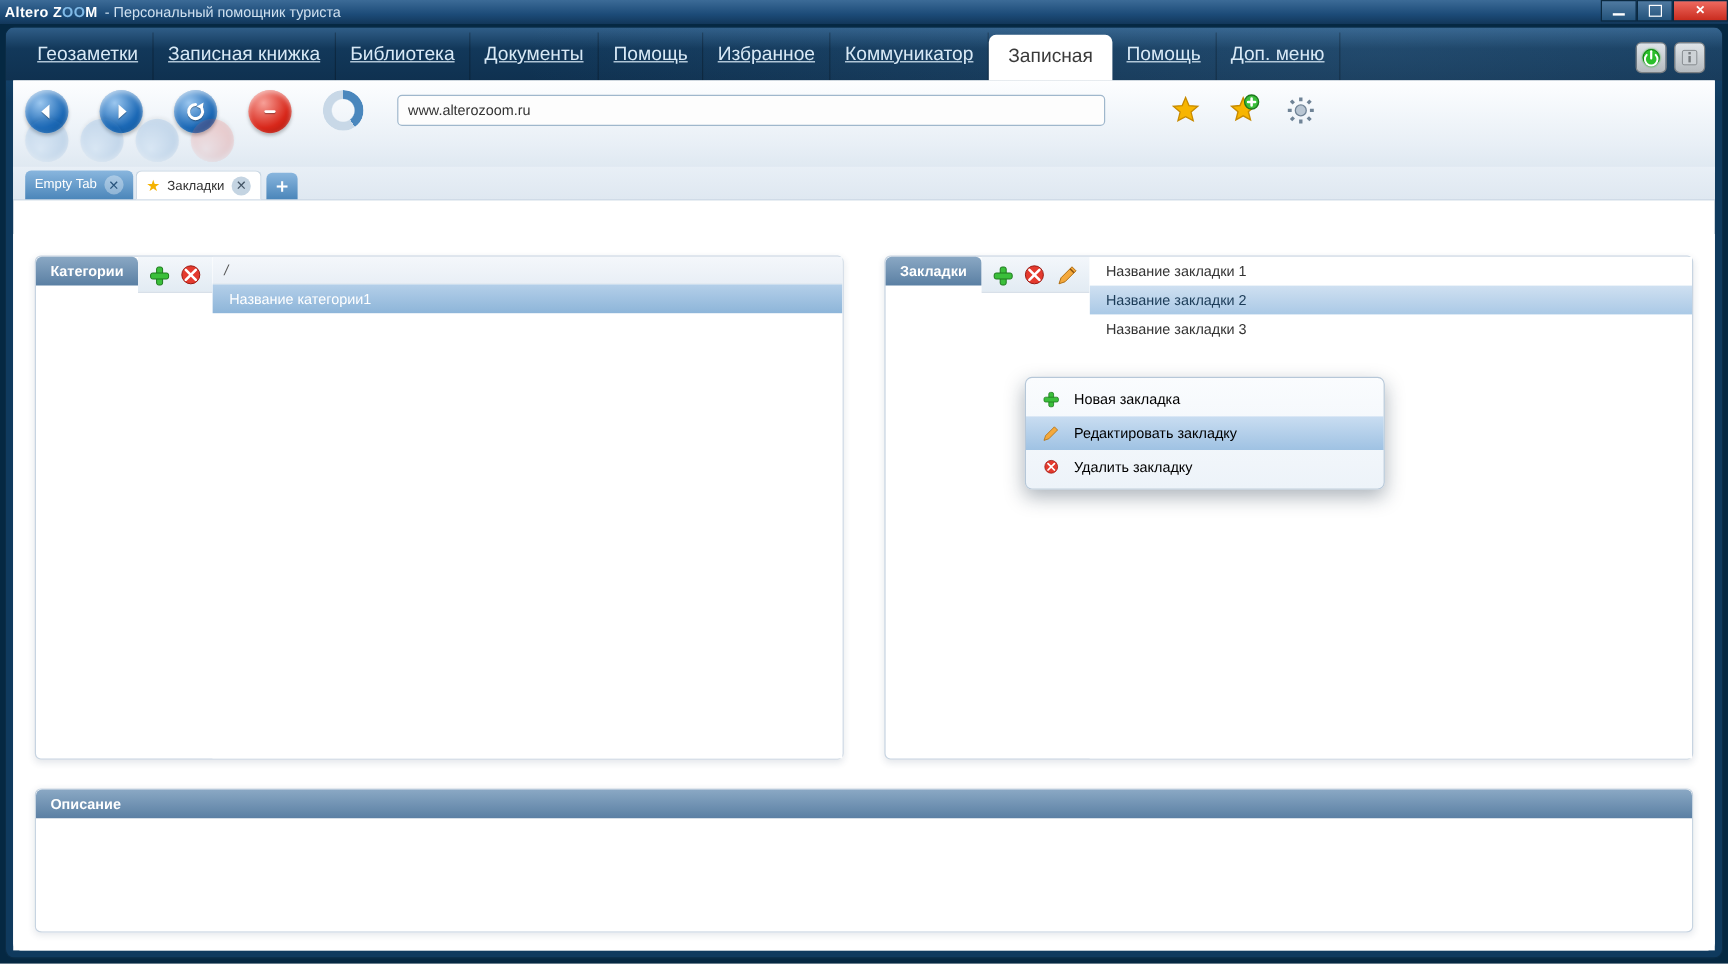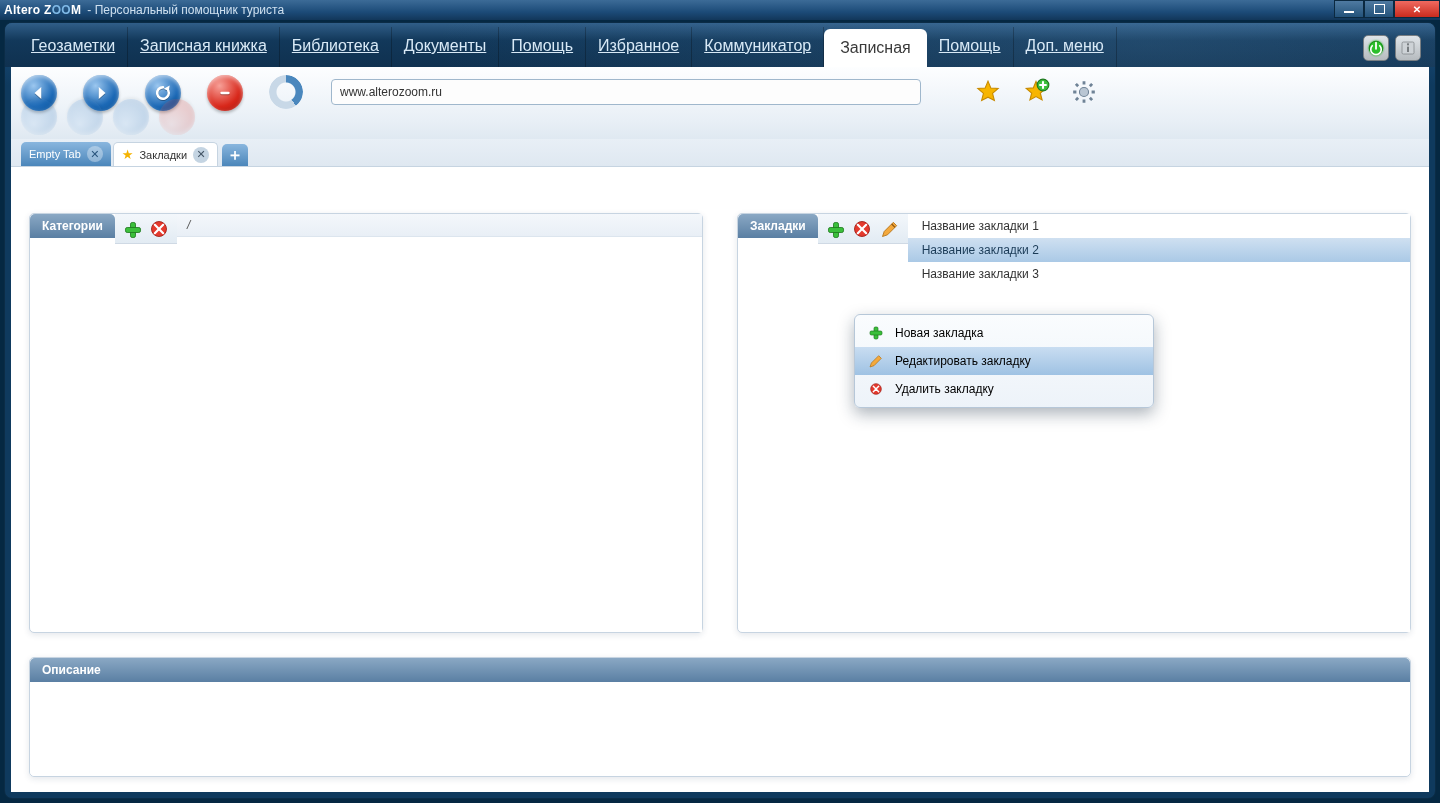--- a/index.html
+++ b/index.html
@@ -206,20 +206,21 @@
             </span>
             <span class="i-del">
               <svg width="20" height="20" viewBox="0 0 24 24">
                   <circle cx="12" cy="12" r="9" fill="#e43a2e" stroke="#9a1810"></circle>
                   <path d="M7 7l10 10M17 7L7 17" stroke="#fff" stroke-width="2.6" stroke-linecap="round"></path>
                 </svg>
             </span>
           </div>
           <div class="pbody">
             <div class="root">/</div>
+            <div class="row sel">Название категории1</div>
           </div>
         </div>
 
         <div class="panel" style="position:relative">
           <div class="phead">Закладки</div>
           <div class="ptoolbar">
             <span class="i-plus">
               <svg width="20" height="20" viewBox="0 0 24 24">
                   <rect x="9" y="3" width="6" height="18" rx="2" fill="#3bbf3b" stroke="#1e7a1e"></rect>
                   <rect x="3" y="9" width="18" height="6" rx="2" fill="#3bbf3b" stroke="#1e7a1e"></rect>

